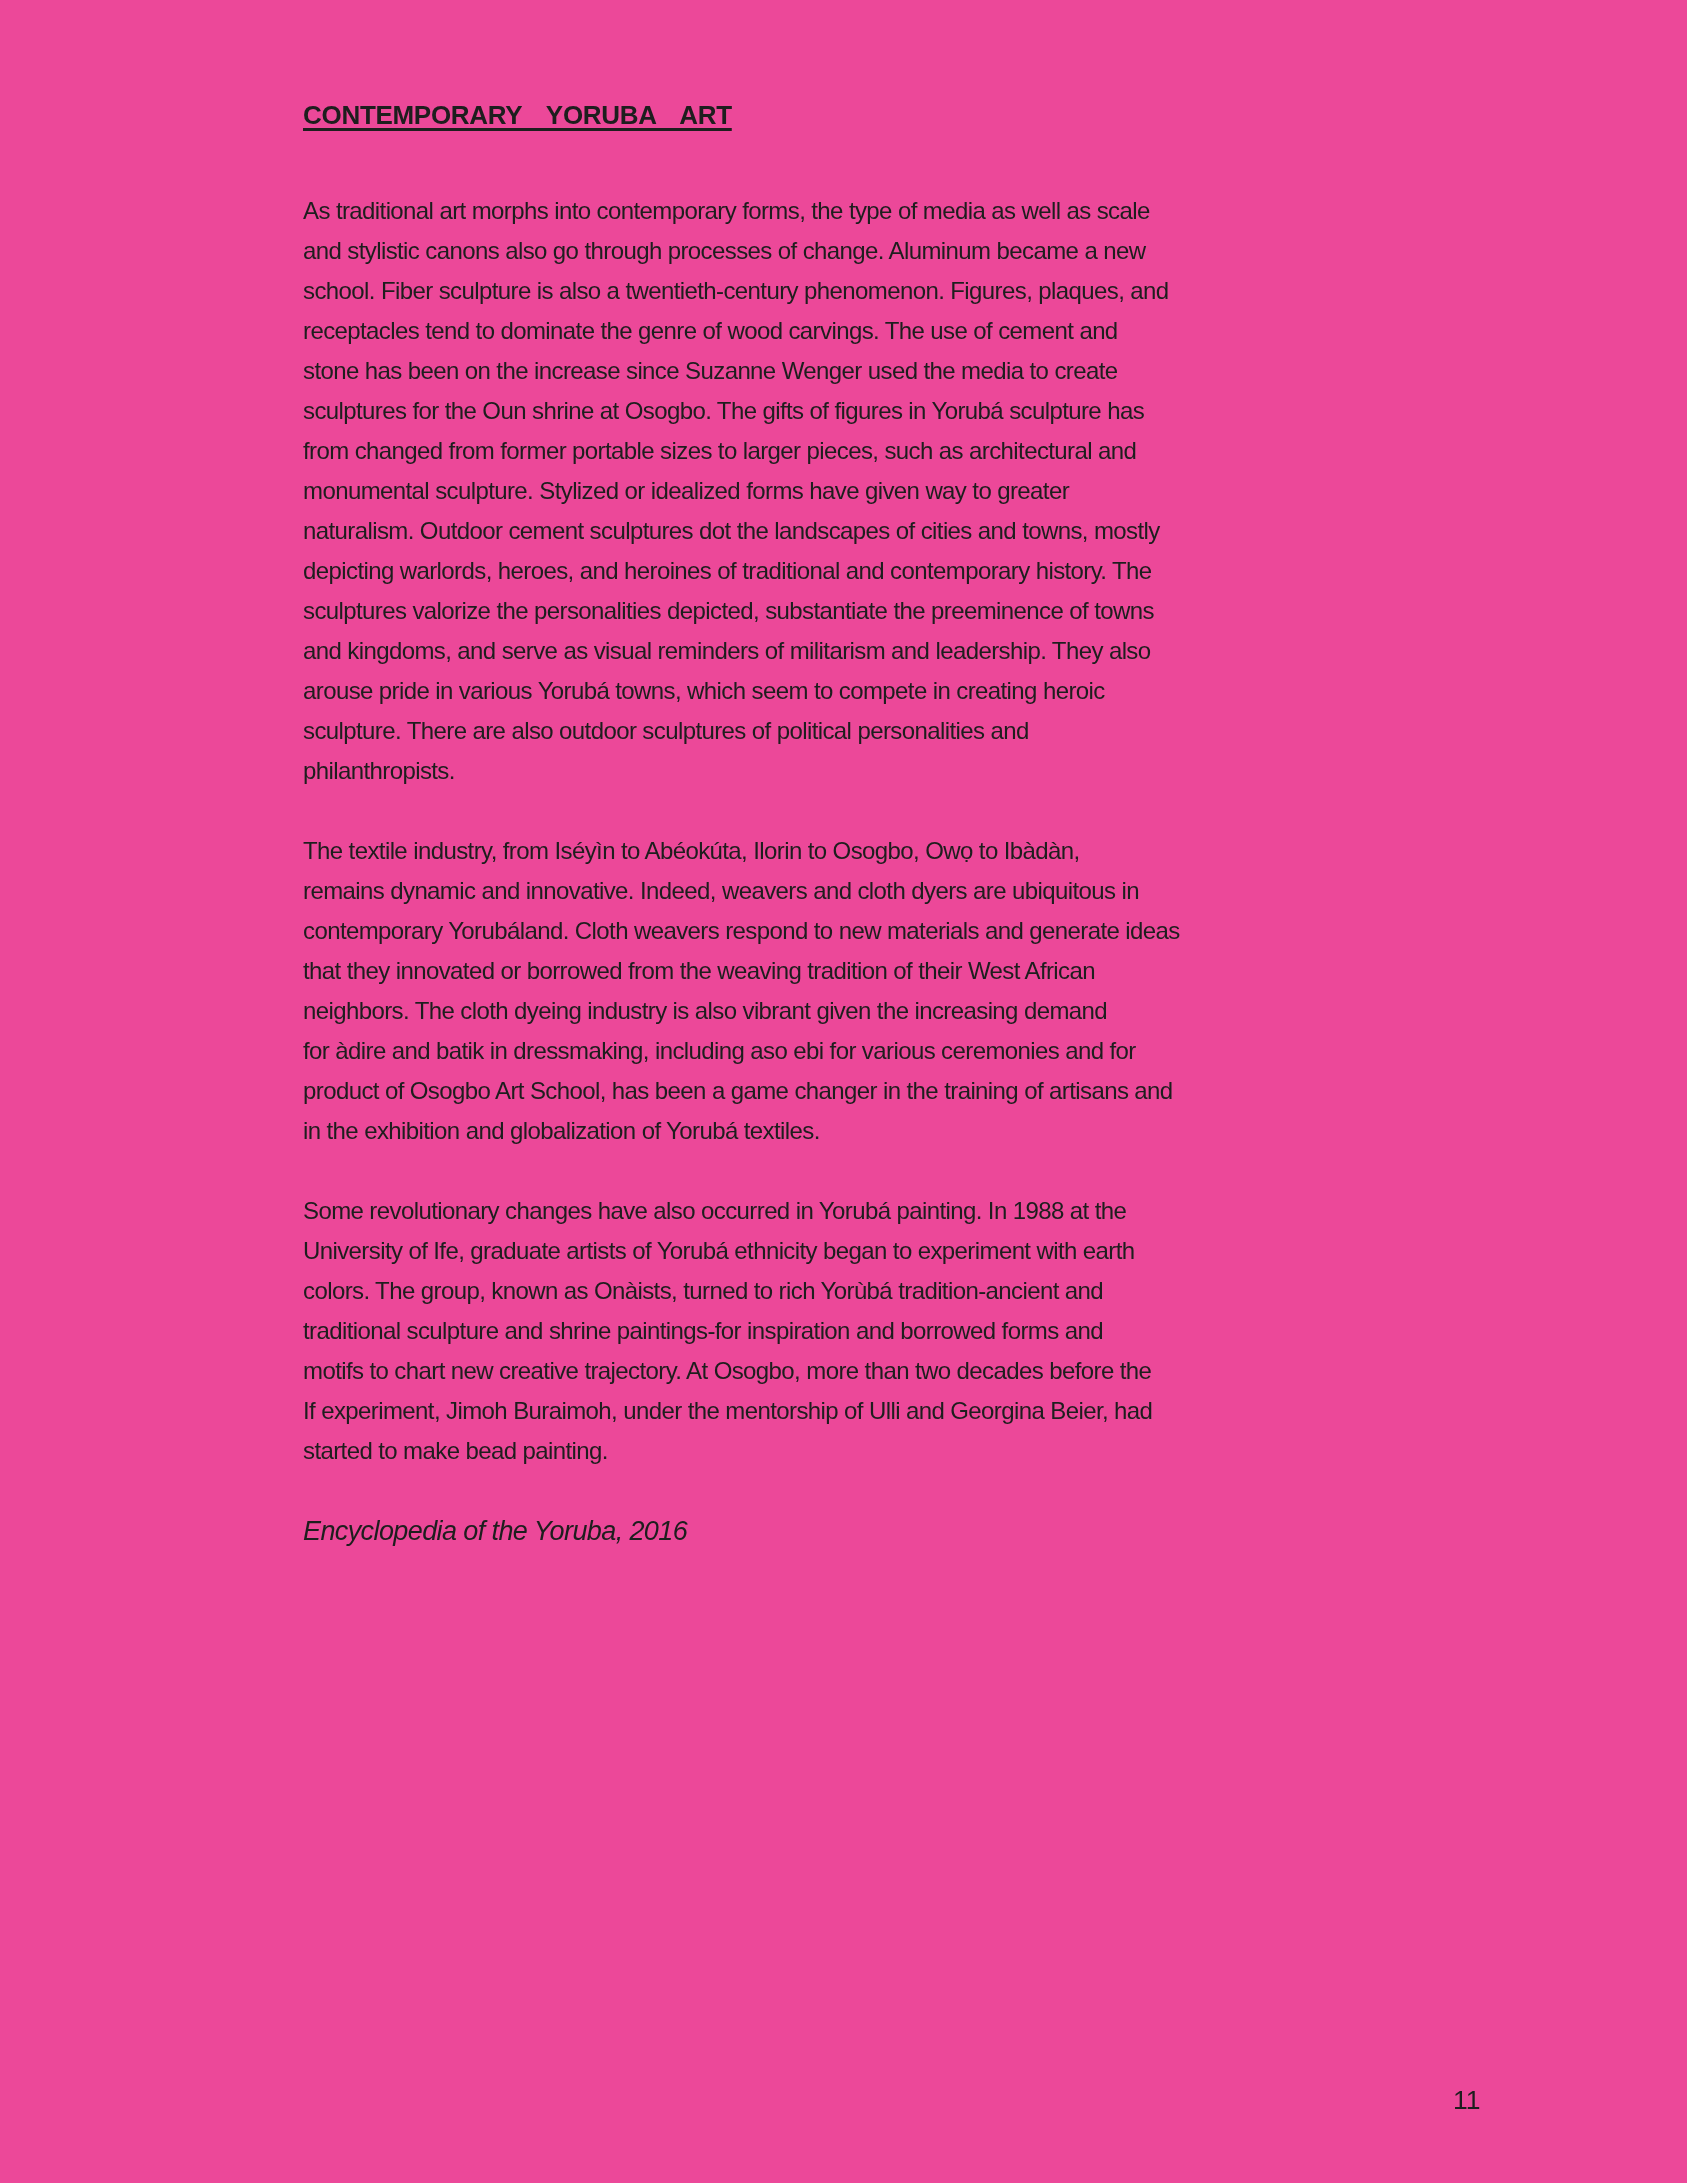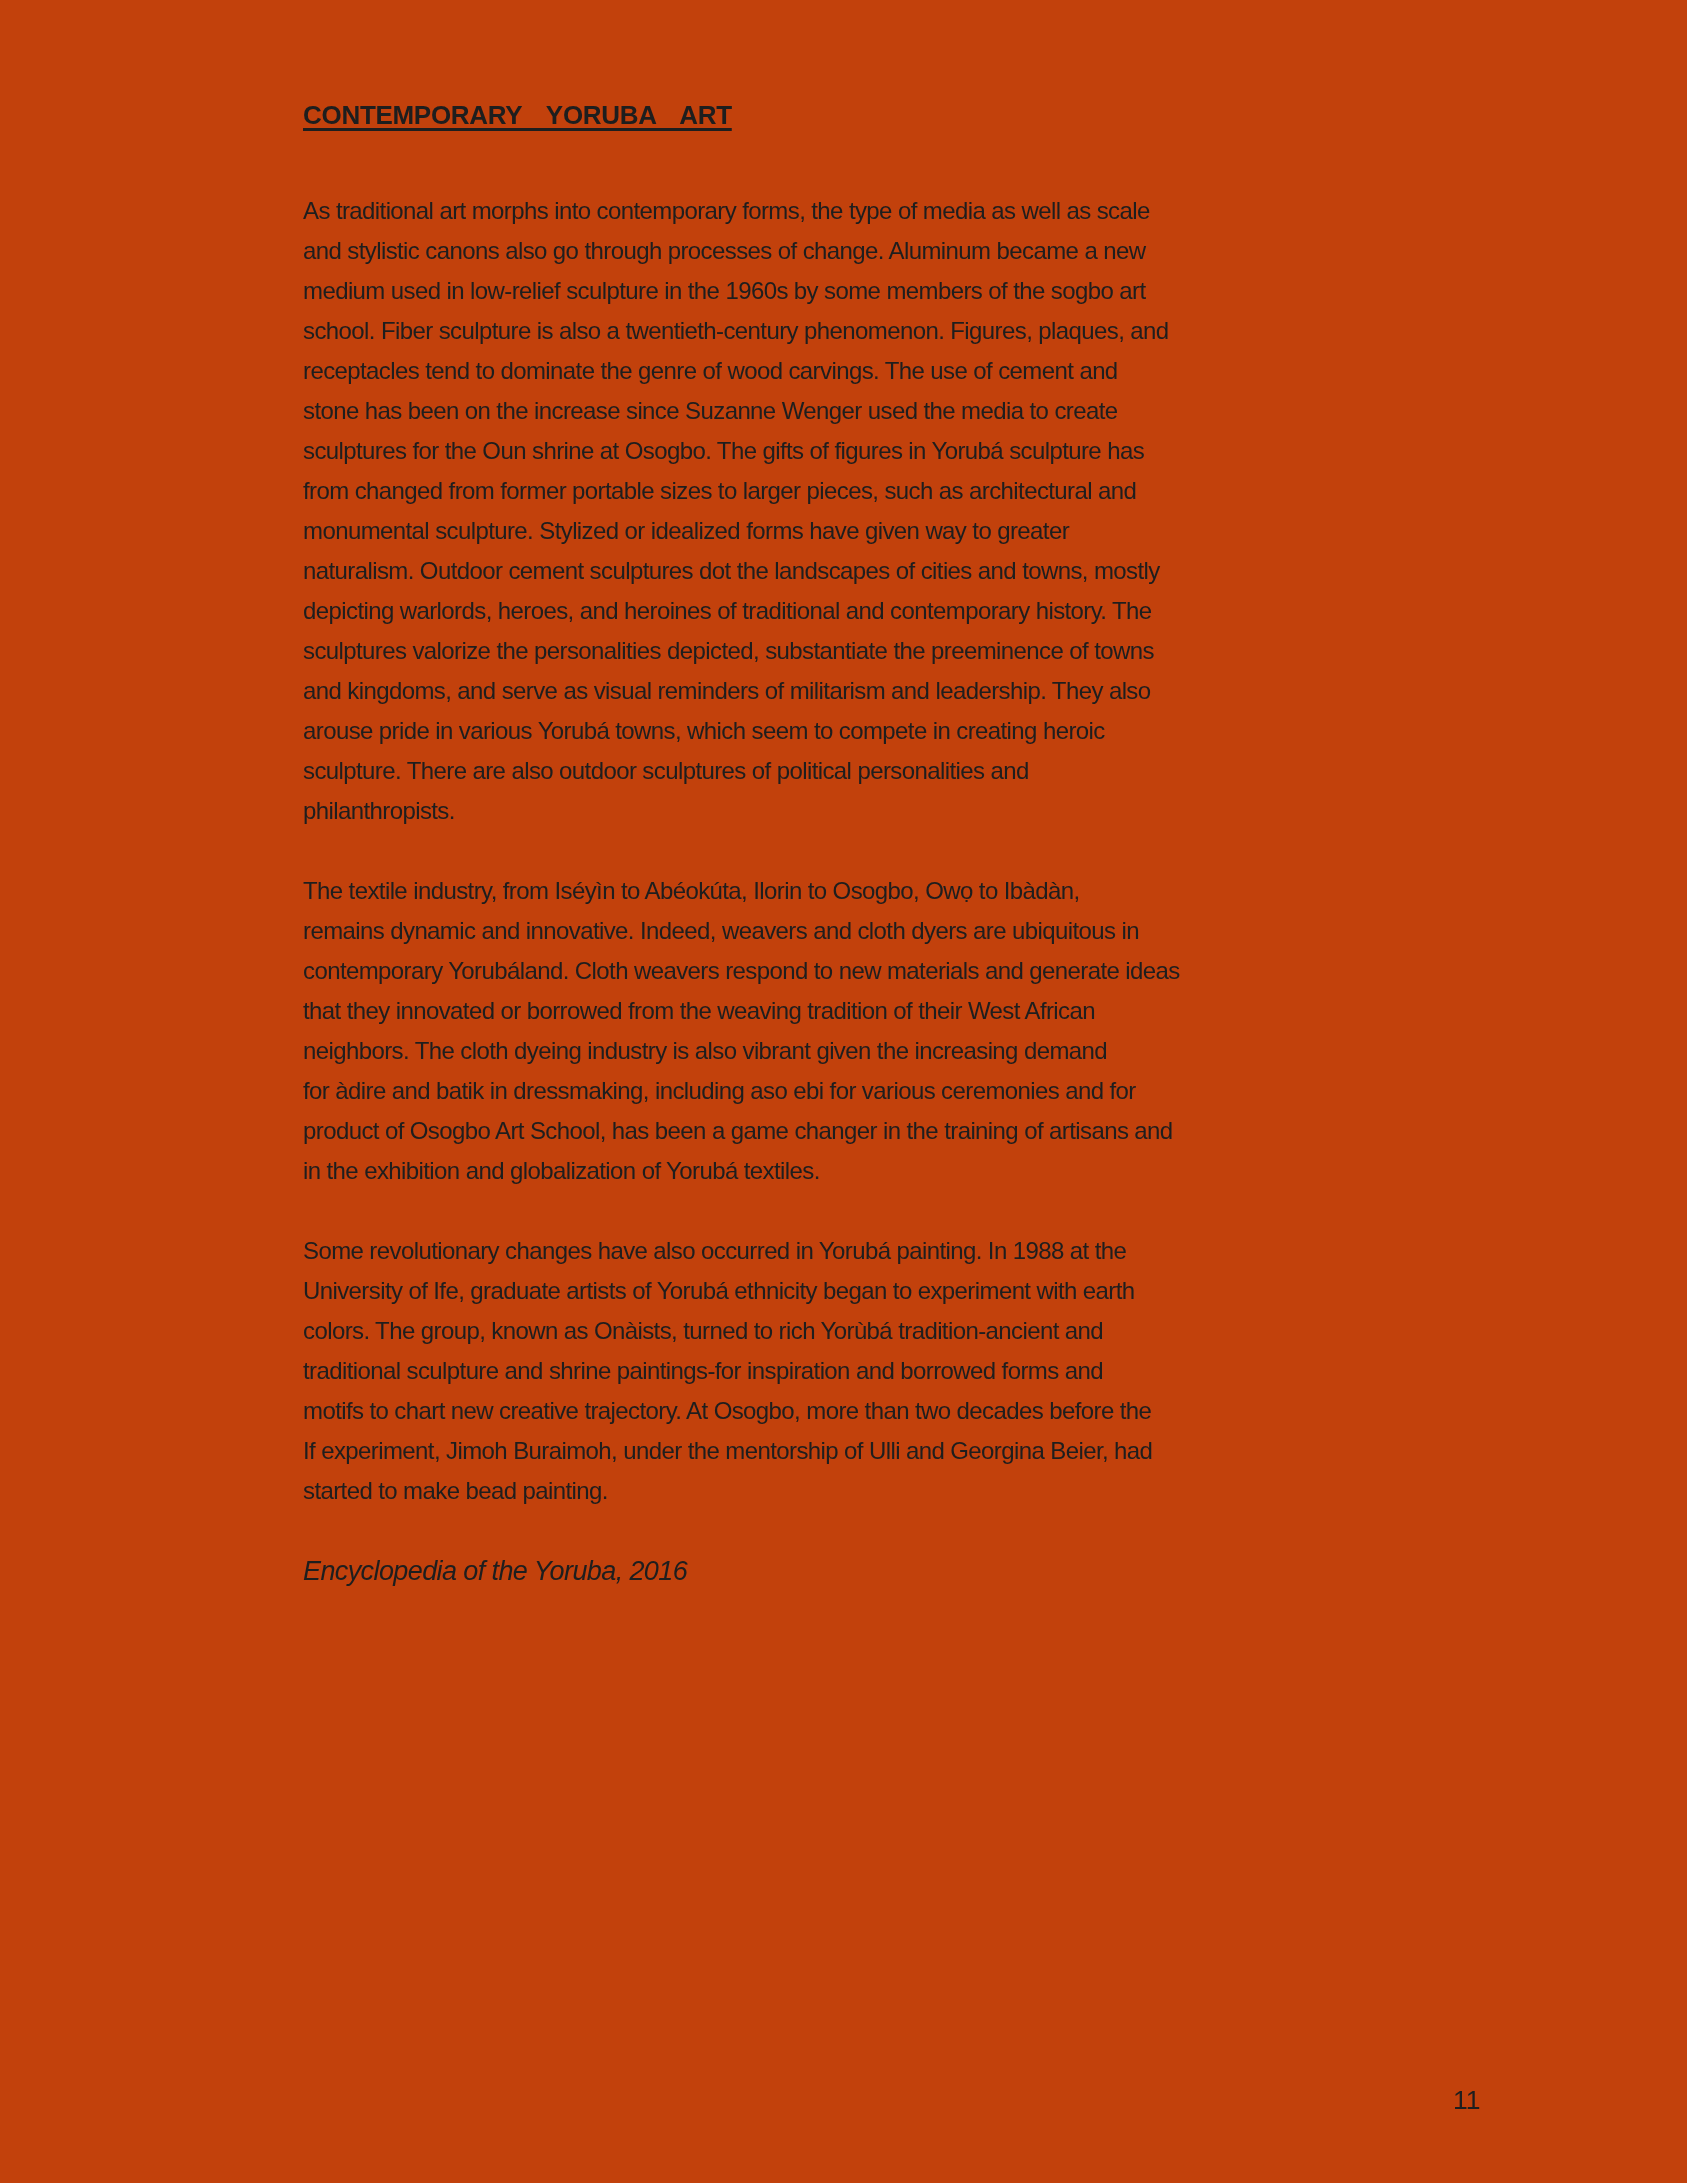--- a/index.html
+++ b/index.html
@@ -12,21 +12,21 @@
       height: 2183px;
       position: relative;
       overflow: hidden;
       color: #1e1e1e;
       font-family: "Liberation Sans", sans-serif;
     }
     .page {
       position: absolute;
       left: 0; top: 0;
       width: 1687px; height: 2183px;
-      background: #c2410c;
+      background: #ec4899;
     }
     .title {
       position: absolute;
       left: 303px;
       top: 99px;
       font-family: "Liberation Sans", sans-serif;
       font-weight: bold;
       font-size: 26px;
       line-height: 32px;
       letter-spacing: -0.3px;
@@ -83,21 +83,20 @@
 
 <div class="page">
 
   <h1 class="title">CONTEMPORARY  YORUBA  ART</h1>
 
   <div class="body-text">
 
     <div class="para">
       <span class="line">As traditional art morphs into contemporary forms, the type of media as well as scale</span>
       <span class="line">and stylistic canons also go through processes of change. Aluminum became a new</span>
-      <span class="line">medium used in low-relief sculpture in the 1960s by some members of the sogbo art</span>
       <span class="line">school. Fiber sculpture is also a twentieth-century phenomenon. Figures, plaques, and</span>
       <span class="line">receptacles tend to dominate the genre of wood carvings. The use of cement and</span>
       <span class="line">stone has been on the increase since Suzanne Wenger used the media to create</span>
       <span class="line">sculptures for the Oun shrine at Osogbo. The gifts of figures in Yorubá sculpture has</span>
       <span class="line">from changed from former portable sizes to larger pieces, such as architectural and</span>
       <span class="line">monumental sculpture. Stylized or idealized forms have given way to greater</span>
       <span class="line">naturalism. Outdoor cement sculptures dot the landscapes of cities and towns, mostly</span>
       <span class="line">depicting warlords, heroes, and heroines of traditional and contemporary history. The</span>
       <span class="line">sculptures valorize the personalities depicted, substantiate the preeminence of towns</span>
       <span class="line">and kingdoms, and serve as visual reminders of militarism and leadership. They also</span>

